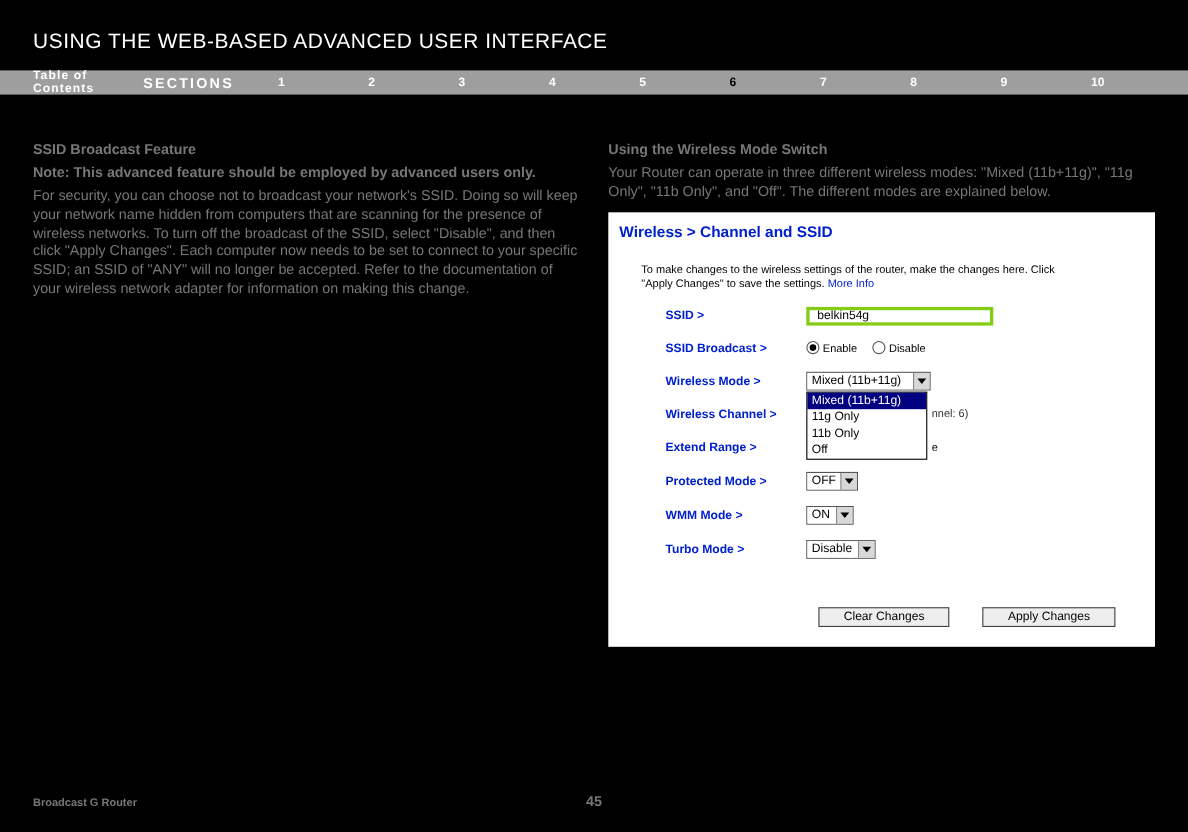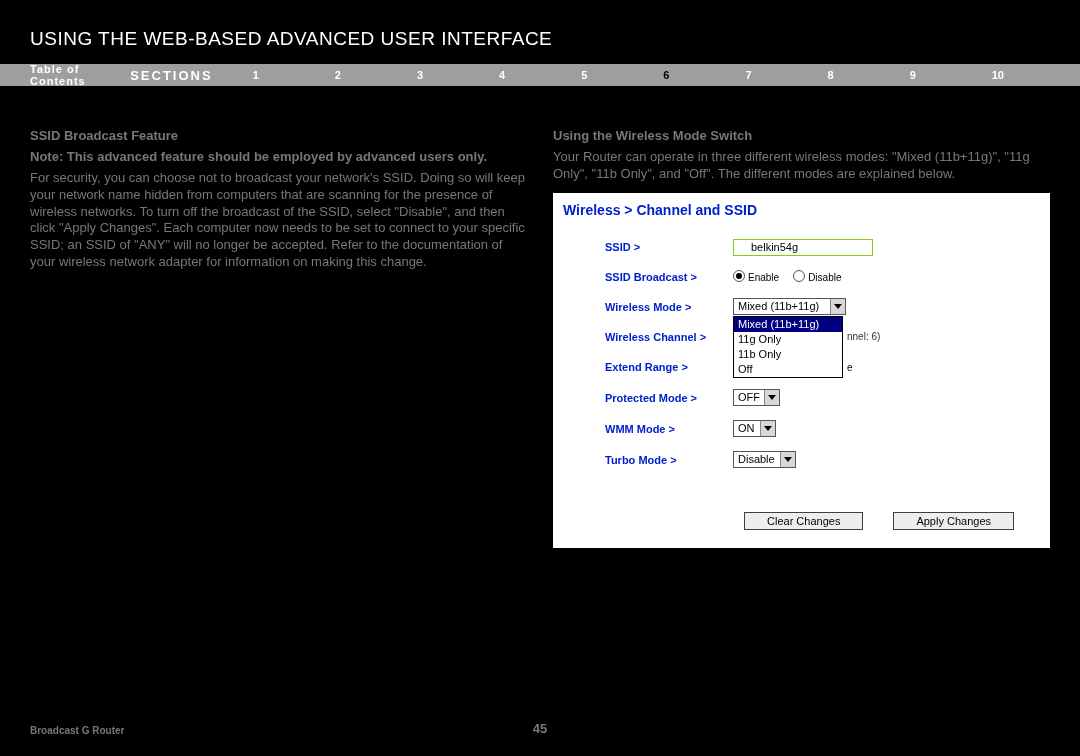--- a/index.html
+++ b/index.html
@@ -21,21 +21,21 @@
   .col p { margin-bottom: 6px; }
 
   .router-panel { background: #fff; margin-top: 10px; padding: 8px 10px 18px 10px; font-family: Arial, sans-serif; color: #000; font-size: 11px; position: relative; }
   .router-panel .panel-title { color: #0020cc; font-weight: bold; font-size: 14px; margin-bottom: 20px; }
   .router-panel .panel-desc { font-size: 10px; margin: 0 0 14px 20px; width: 400px; line-height: 1.3; }
   .router-panel .panel-desc .more-info { color: #0020cc; cursor: pointer; }
 
   .setting-row { display: flex; align-items: center; margin-bottom: 14px; margin-left: 42px; }
   .setting-row .label { width: 128px; font-weight: bold; font-size: 11px; color: #0020cc; cursor: pointer; }
   .setting-row .value { font-size: 11px; display: flex; align-items: center; position: relative; }
-  .setting-row input[type=text] { border: 1px solid #84cc16; font-size: 11px; padding: 1px 17px; width: 140px; height: 17px; }
+  .setting-row input[type=text] { border: 3px solid #84cc16; font-size: 11px; padding: 1px 7px; width: 170px; height: 17px; }
   .setting-row .radio { width: 12px; height: 12px; border: 1px solid #555; border-radius: 50%; display: inline-block; vertical-align: middle; margin-right: 3px; position: relative; top: -1px; }
   .setting-row .radio.checked::after { content: ''; position: absolute; left: 2px; top: 2px; width: 6px; height: 6px; background: #000; border-radius: 50%; }
   .setting-row .radio-label { margin-right: 14px; font-size: 10px; vertical-align: middle; }
   .select-box { border: 1px solid #555; display: inline-flex; align-items: center; height: 17px; background: #efefef; font-size: 11px; cursor: pointer; }
   .select-box .sel-text { padding: 0 4px; background: #fff; height: 15px; line-height: 15px; }
   .select-box .sel-arrow { width: 15px; height: 15px; background: #d8d8d8; border-left: 1px solid #888; display: flex; align-items: center; justify-content: center; }
   .select-box .sel-arrow::after { content: ''; width: 0; height: 0; border-left: 4px solid transparent; border-right: 4px solid transparent; border-top: 5px solid #000; display: block; }
 
   .dropdown-list { position: absolute; left: 0; top: 18px; background: #fff; border: 1px solid #000; font-family: Arial; font-size: 11px; min-width: 110px; z-index: 5; }
   .dropdown-list .opt { padding: 0 4px; line-height: 15px; cursor: pointer; }
@@ -77,20 +77,24 @@
       <h4>Note: This advanced feature should be employed by advanced users only.</h4>
       <p>For security, you can choose not to broadcast your network's SSID. Doing so will keep your network name hidden from computers that are scanning for the presence of wireless networks. To turn off the broadcast of the SSID, select "Disable", and then click "Apply Changes". Each computer now needs to be set to connect to your specific SSID; an SSID of "ANY" will no longer be accepted. Refer to the documentation of your wireless network adapter for information on making this change.</p>
     </div>
 
     <div class="col">
       <h4>Using the Wireless Mode Switch</h4>
       <p>Your Router can operate in three different wireless modes: "Mixed (11b+11g)", "11g Only", "11b Only", and "Off". The different modes are explained below.</p>
 
       <div class="router-panel">
         <div class="panel-title">Wireless &gt; Channel and SSID</div>
+        <div class="panel-desc">
+          <span>To make changes to the wireless settings of the router, make the changes here. Click "Apply Changes" to save the settings.</span>
+          <span class="more-info">More Info</span>
+        </div>
 
         <div class="setting-row">
           <span class="label">SSID &gt;</span>
           <span class="value">
             <input type="text" value="belkin54g" style="">
           </span>
         </div>
 
         <div class="setting-row">
           <span class="label">SSID Broadcast &gt;</span>

